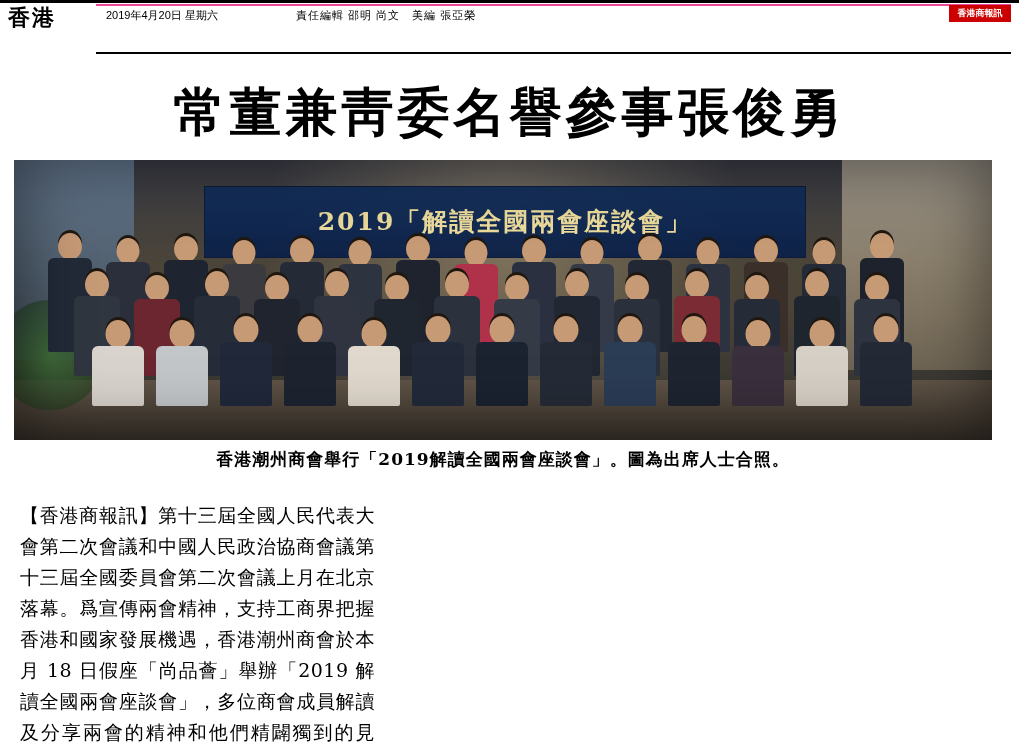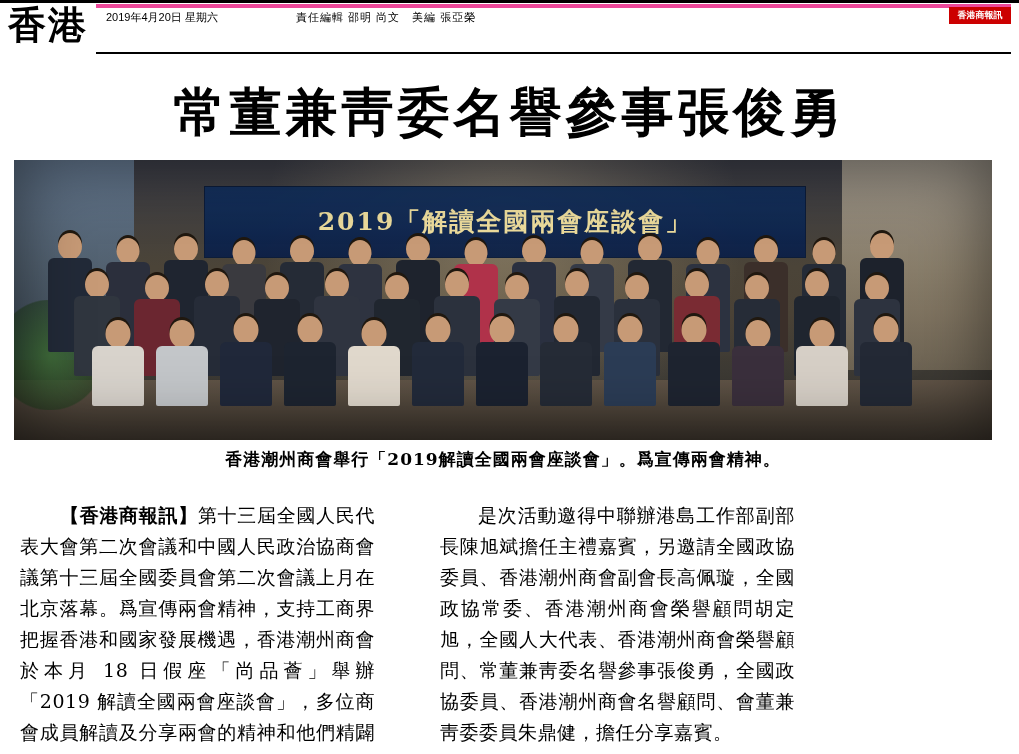--- a/index.html
+++ b/index.html
@@ -29,38 +29,38 @@
     width: 1019px;
     height: 3px;
     background: #000;
   }
   .mast-logo {
     position: absolute;
     left: 8px;
     top: 6px;
     font-family: "DejaVu Serif", serif;
     font-weight: bold;
-    font-size: 38px;
+    font-size: 22px;
     letter-spacing: 2px;
     color: #000;
     line-height: 1;
   }
   .mast-section-wrap {
     position: absolute;
     left: 96px;
     top: 4px;
     width: 915px;
     height: 50px;
   }
   .mast-topbar {
     position: absolute;
     left: 0; top: 0;
     width: 915px;
     height: 17px;
-    border-top: 4px solid #ec4899;
+    border-top: 2px solid #ec4899;
   }
   .mast-date {
     position: absolute;
     left: 10px;
     top: 2px;
     font-family: "Liberation Sans", sans-serif;
     font-size: 11px;
     color: #000;
     white-space: nowrap;
   }
@@ -282,21 +282,21 @@
     font-size: 19px;
     line-height: 31px;
     text-align: justify;
     color: #000;
     letter-spacing: 0.5px;
   }
   .col.left { left: 0; }
   .col.right { left: 420px; }
   .col p { margin: 0; text-indent: 0; }
   .col.right p { text-indent: 38px; }
-  .lead-tag { font-weight: bold; margin-left: 40px; }
+  .lead-tag { font-weight: normal; }
 </style>
 </head>
 <body>
 
 <div class="masthead">
   <div class="mast-rule-top"></div>
   <div class="mast-logo">香港</div>
 
   <div class="mast-section-wrap">
     <div class="mast-topbar">
@@ -492,22 +492,19 @@
       <div class="person" style="left:846px;width:52px;height:90px;">
           <div class="head" style="width:25px;height:28px;bottom:62px;"></div>
           <div class="body" style="height:64px;background:#232935;"></div>
         </div>
     </div>
 
     <div class="photo-vignette"></div>
   </div>
 </div>
 
-<div class="caption">香港潮州商會舉行「2019解讀全國兩會座談會」。爲宣傳兩會精神。</div>
+<div class="caption">香港潮州商會舉行「2019解讀全國兩會座談會」。圖為出席人士合照。</div>
 
 <div class="body-cols">
   <div class="col left">
     <p><span class="lead-tag">【香港商報訊】</span><span>第十三屆全國人民代表大會第二次會議和中國人民政治協商會議第十三屆全國委員會第二次會議上月在北京落幕。爲宣傳兩會精神，支持工商界把握香港和國家發展機遇，香港潮州商會於本月 18 日假座「尚品薈」舉辦「2019 解讀全國兩會座談會」，多位商會成員解讀及分享兩會的精神和他們精闢獨到的見解。</span></p>
   </div>
-  <div class="col right">
-    <p>是次活動邀得中聯辦港島工作部副部長陳旭斌擔任主禮嘉賓，另邀請全國政協委員、香港潮州商會副會長高佩璇，全國政協常委、香港潮州商會榮譽顧問胡定旭，全國人大代表、香港潮州商會榮譽顧問、常董兼靑委名譽參事張俊勇，全國政協委員、香港潮州商會名譽顧問、會董兼靑委委員朱鼎健，擔任分享嘉賓。</p>
-  </div>
 </div>
 
 </body></html>

